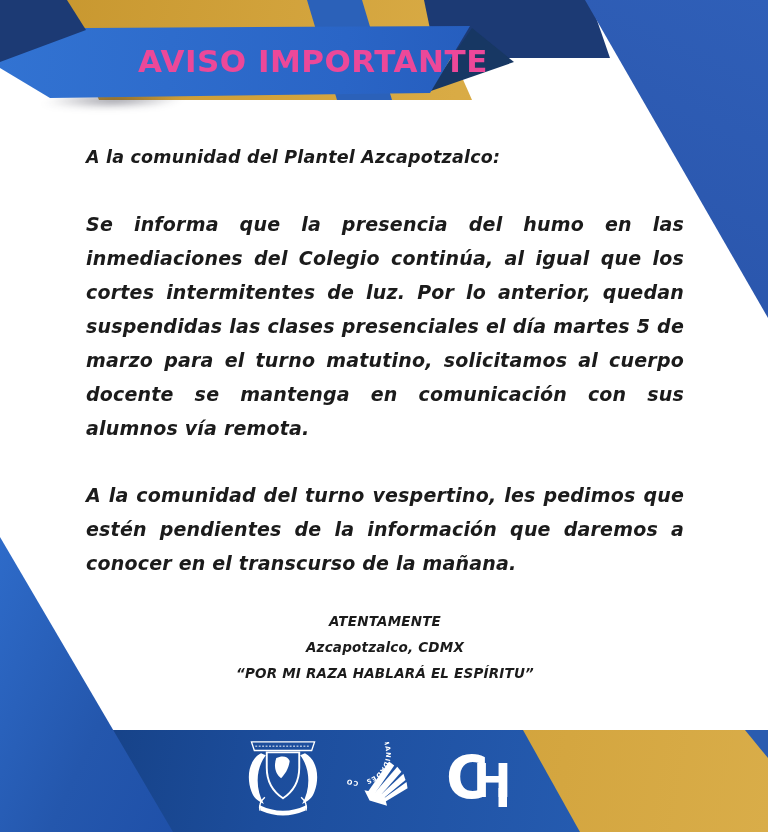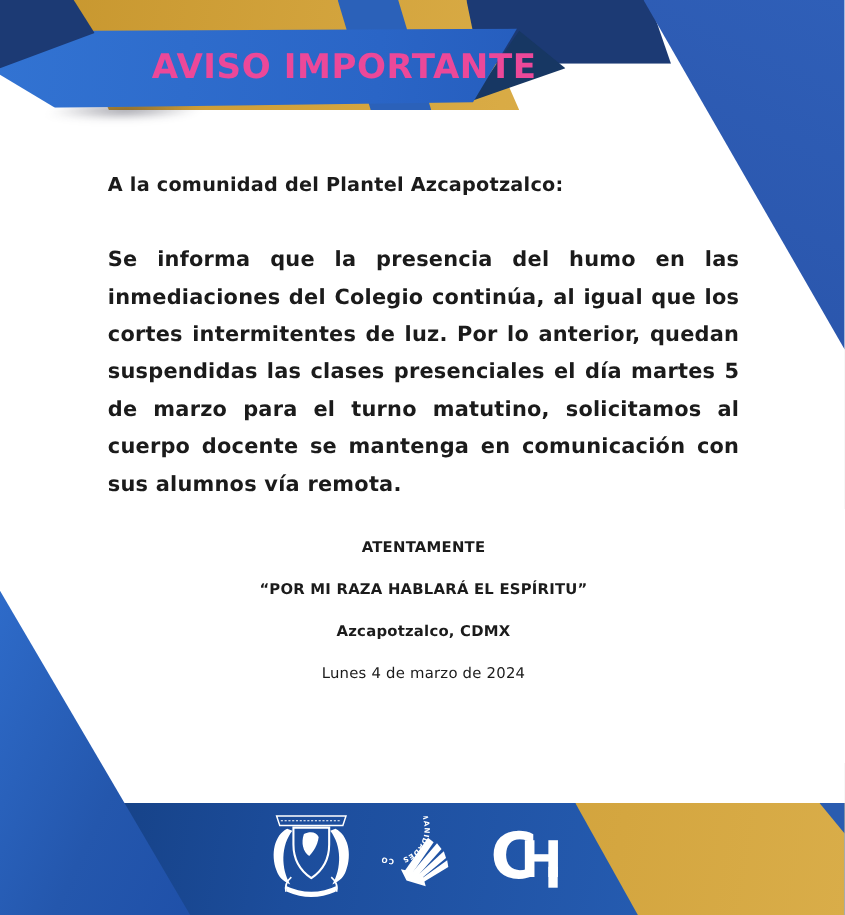--- a/index.html
+++ b/index.html
@@ -26,21 +26,21 @@
   .ribbon{left:0;top:0;width:768px;height:100px;
     background:linear-gradient(95deg,#3273d2 0%,#2a65c6 45%,#1c4dac 100%);
     clip-path:polygon(0 60px,85px 28px,470px 26px,430px 93px,50px 98px,0 68px);}
   .navy-tl{left:0;top:0;width:120px;height:64px;background:#1c3a74;
     clip-path:polygon(0 0,67px 0,86px 30px,0 62px);}
   .banner-title{left:106px;top:43px;width:340px;text-align:center;
     color:#ec4899;font-size:31px;font-weight:800;letter-spacing:.5px;white-space:nowrap;margin-left:32px;}
 
   
   .letter{position:absolute;left:82px;top:136px;width:606px;color:#1b1b1b;}
-  .letter p{margin:16px;}
+  .letter p{margin:4px;font-style:italic;}
   .greeting{font-size:17.5px;font-weight:bold;line-height:34px;letter-spacing:.2px;}
   .para{font-size:19px;font-weight:bold;line-height:34px;letter-spacing:.2px;
         text-align:justify;text-align-last:left;margin-top:33px !important;}
   .signature{margin-top:30px;text-align:center;line-height:22px;}
   .sig{font-size:13.5px;font-weight:bold;letter-spacing:.2px;}
   .sig.normal{font-weight:normal;}
 
   
   .band-bottom{left:0;top:730px;width:768px;height:102px;
     background:linear-gradient(100deg,#133c7c 0%,#1c4d9c 35%,#2a63bb 100%);}
@@ -69,26 +69,26 @@
   <div class="abs tri-right"></div>
   <div class="abs ribbon-fold"></div>
   <div class="abs ribbon-shadow"></div>
   <div class="abs ribbon"></div>
   <div class="abs navy-tl"></div>
   <div class="abs banner-title">AVISO IMPORTANTE</div>
 
   <main class="letter">
     <p class="greeting">A la comunidad del Plantel Azcapotzalco:</p>
     <p class="para">Se informa que la presencia del humo en las inmediaciones del Colegio continúa, al igual que los cortes intermitentes de luz. Por lo anterior, quedan suspendidas las clases presenciales el día martes 5 de marzo para el turno matutino, solicitamos al cuerpo docente se mantenga en comunicación con sus alumnos vía remota.</p>
+    <p class="para">A la comunidad del turno vespertino, les pedimos que estén pendientes de la información que daremos a conocer en el transcurso de la mañana.</p>
 
     <div class="signature">
       <p class="sig">ATENTAMENTE</p>
+      <p class="sig">Azcapotzalco, CDMX</p>
       <p class="sig">“POR MI RAZA HABLARÁ EL ESPÍRITU”</p>
-      <p class="sig">Azcapotzalco, CDMX</p>
-      <p class="sig normal">Lunes 4 de marzo de 2024</p>
     </div>
   </main>
 
   <div class="abs band-bottom"></div>
   <div class="abs gold-bottom"></div>
   <div class="abs sliver-br"></div>
   <div class="abs wedge-bl"></div>
 
   <svg class="logo logo-unam" width="86" height="88" viewBox="0 0 90 92" aria-hidden="true">
     <g stroke="#ffffff" fill="none" stroke-width="1.4">

